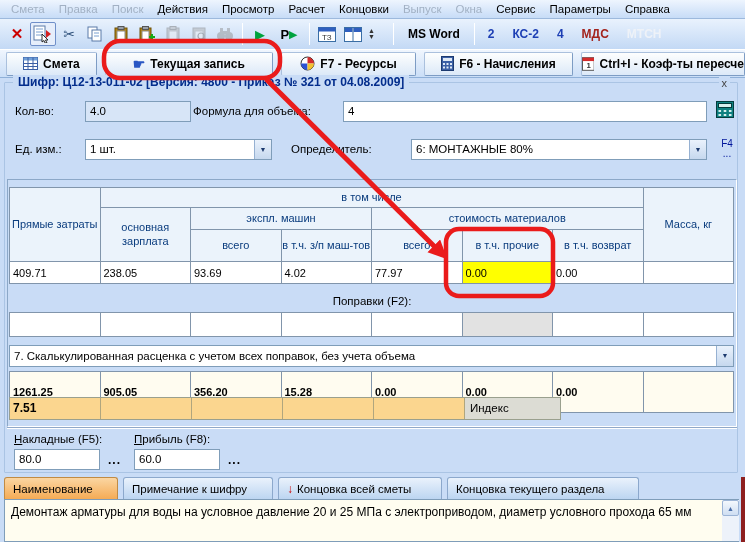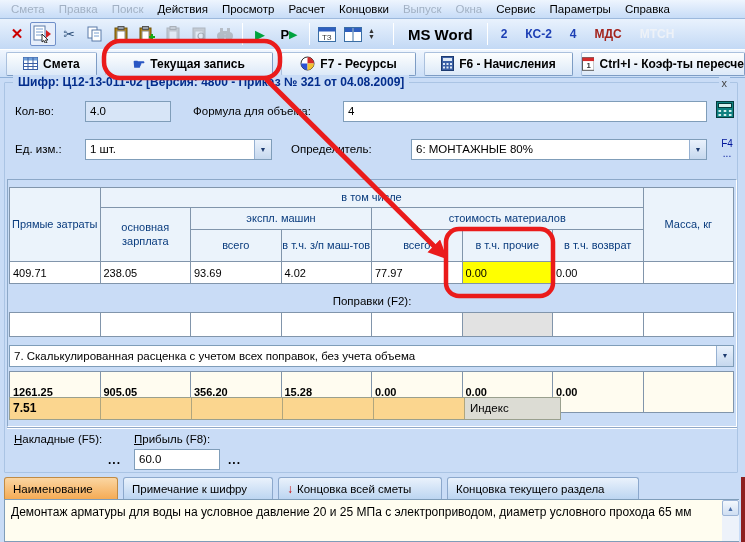--- a/index.html
+++ b/index.html
@@ -20,21 +20,21 @@
     background:linear-gradient(#e9f2fd,#c3d9f5); border-bottom:1px solid #ffffff;
     display:flex; align-items:center; padding-left:4px; }
   .tbtn { width:26px; height:24px; display:flex; align-items:center; justify-content:center; position:relative; }
   .tbtn.pressed { border:1px solid #6f8fc9; background:#e6eefb; border-radius:2px; }
   .tsep { width:1px; height:22px; background:#9fb6d2; border-right:1px solid #fff; margin:0 4px; }
   .glyph-x { color:#cc0000; font-weight:bold; font-size:15px; }
   .glyph-cut { color:#33557f; font-size:14px; }
   .glyph-run { color:#00a33e; font-size:13px; }
   .dim { filter:grayscale(1) opacity(.45); }
   .spinners { display:flex; flex-direction:column; line-height:6px; font-size:7px; color:#333; margin-left:2px; }
-  .msword { font-weight:bold; font-size:15px; color:#000; margin:0 10px; white-space:nowrap; }
+  .msword { font-weight:bold; font-size:12px; color:#000; margin:0 10px; white-space:nowrap; }
   .tlink { font-weight:bold; font-size:12px; margin:0 9px; white-space:nowrap; }
   .tlink.blue { color:#1d3fb4; }
   .tlink.red { color:#a3231c; }
   .tlink.off { color:#eef2f8; }
   
   .toolbar2 { position:absolute; left:0; top:50px; right:0; height:28px;
     background:linear-gradient(#f0f6fe,#cadef7); border-bottom:1px solid #8fb0d8;
     display:flex; align-items:center; padding-left:6px; gap:8px; }
   .tab2 { height:24px; display:flex; align-items:center; justify-content:center; gap:5px;
     font-weight:bold; font-size:12px; white-space:nowrap;
@@ -279,21 +279,21 @@
     <span>Ctrl+I - Коэф-ты пересче</span>
   </span>
 </div>
 
 <div class="panel">
   <div class="groupbox">
     <span class="gb-title">Шифр: Ц12-13-011-02  [Версия: 4800 - Приказ № 321 от 04.08.2009]</span>
     <span class="gb-close">x</span>
 
     <span class="lbl" style="left:10px; top:22px;">Кол-во:</span>
-    <span class="field ro" style="left:80px; top:18px; width:86px;">4.0</span>
+    <span class="field ro" style="left:80px; top:18px; width:106px;">4.0</span>
     <span class="lbl" style="left:188px; top:22px;">Формула для объема:</span>
     <span class="field" style="left:338px; top:18px; width:364px;">4</span>
     <span style="position:absolute; left:709px; top:17px;">
       <svg width="22" height="20" viewBox="0 0 22 20">
         <rect x="2.5" y="1.5" width="17" height="16" fill="#0e8080" stroke="#043c3c"></rect>
         <rect x="4.5" y="3.5" width="13" height="4" fill="#d8f0ee" stroke="#043c3c"></rect>
         <g fill="#d8f0ee">
             <rect x="4.5" y="10" width="2.6" height="2"></rect>
             <rect x="9.7" y="10" width="2.6" height="2"></rect>
             <rect x="14.9" y="10" width="2.6" height="2"></rect>
@@ -395,20 +395,21 @@
       <span class="idxcell"></span>
       <span class="idxcell"></span>
       <span class="idxcell"></span>
       <span class="idxlabel">Индекс</span>
     </div>
 
     <div class="hsep"></div>
 
     <span class="lbl uline" style="left:9px; top:350px;">Накладные (F5):</span>
     <span class="lbl uline" style="left:129px; top:350px;">Прибыль (F8):</span>
+    <span class="field" style="left:9px; top:366px; width:86px;">80.0</span>
     <span class="dots" style="left:103px; top:370px;">...</span>
     <span class="field" style="left:129px; top:366px; width:86px;">60.0</span>
     <span class="dots" style="left:223px; top:370px;">...</span>
   </div>
 
   <div class="btabs">
     <span class="btab active" style="width:114px;">
       <span>Наименование</span>
     </span>
     <span class="btab" style="width:150px;">

